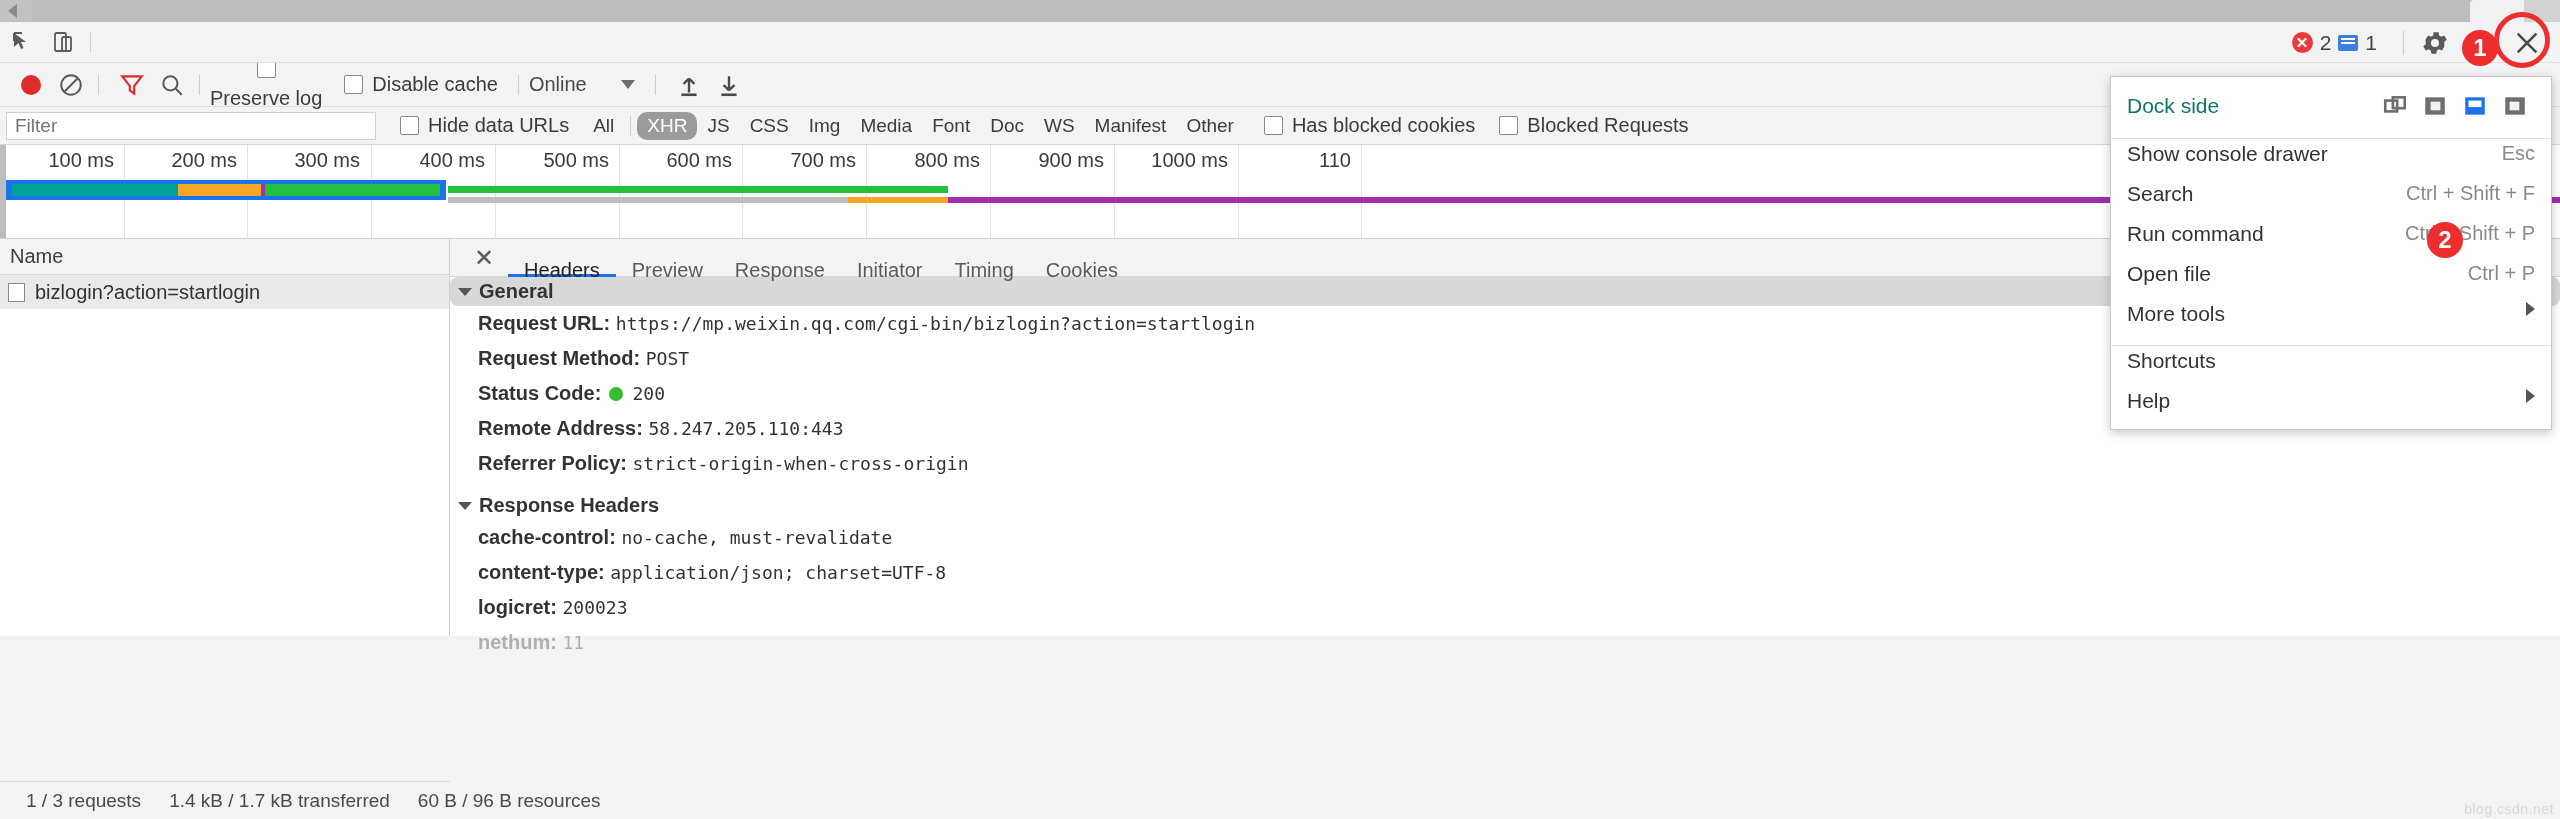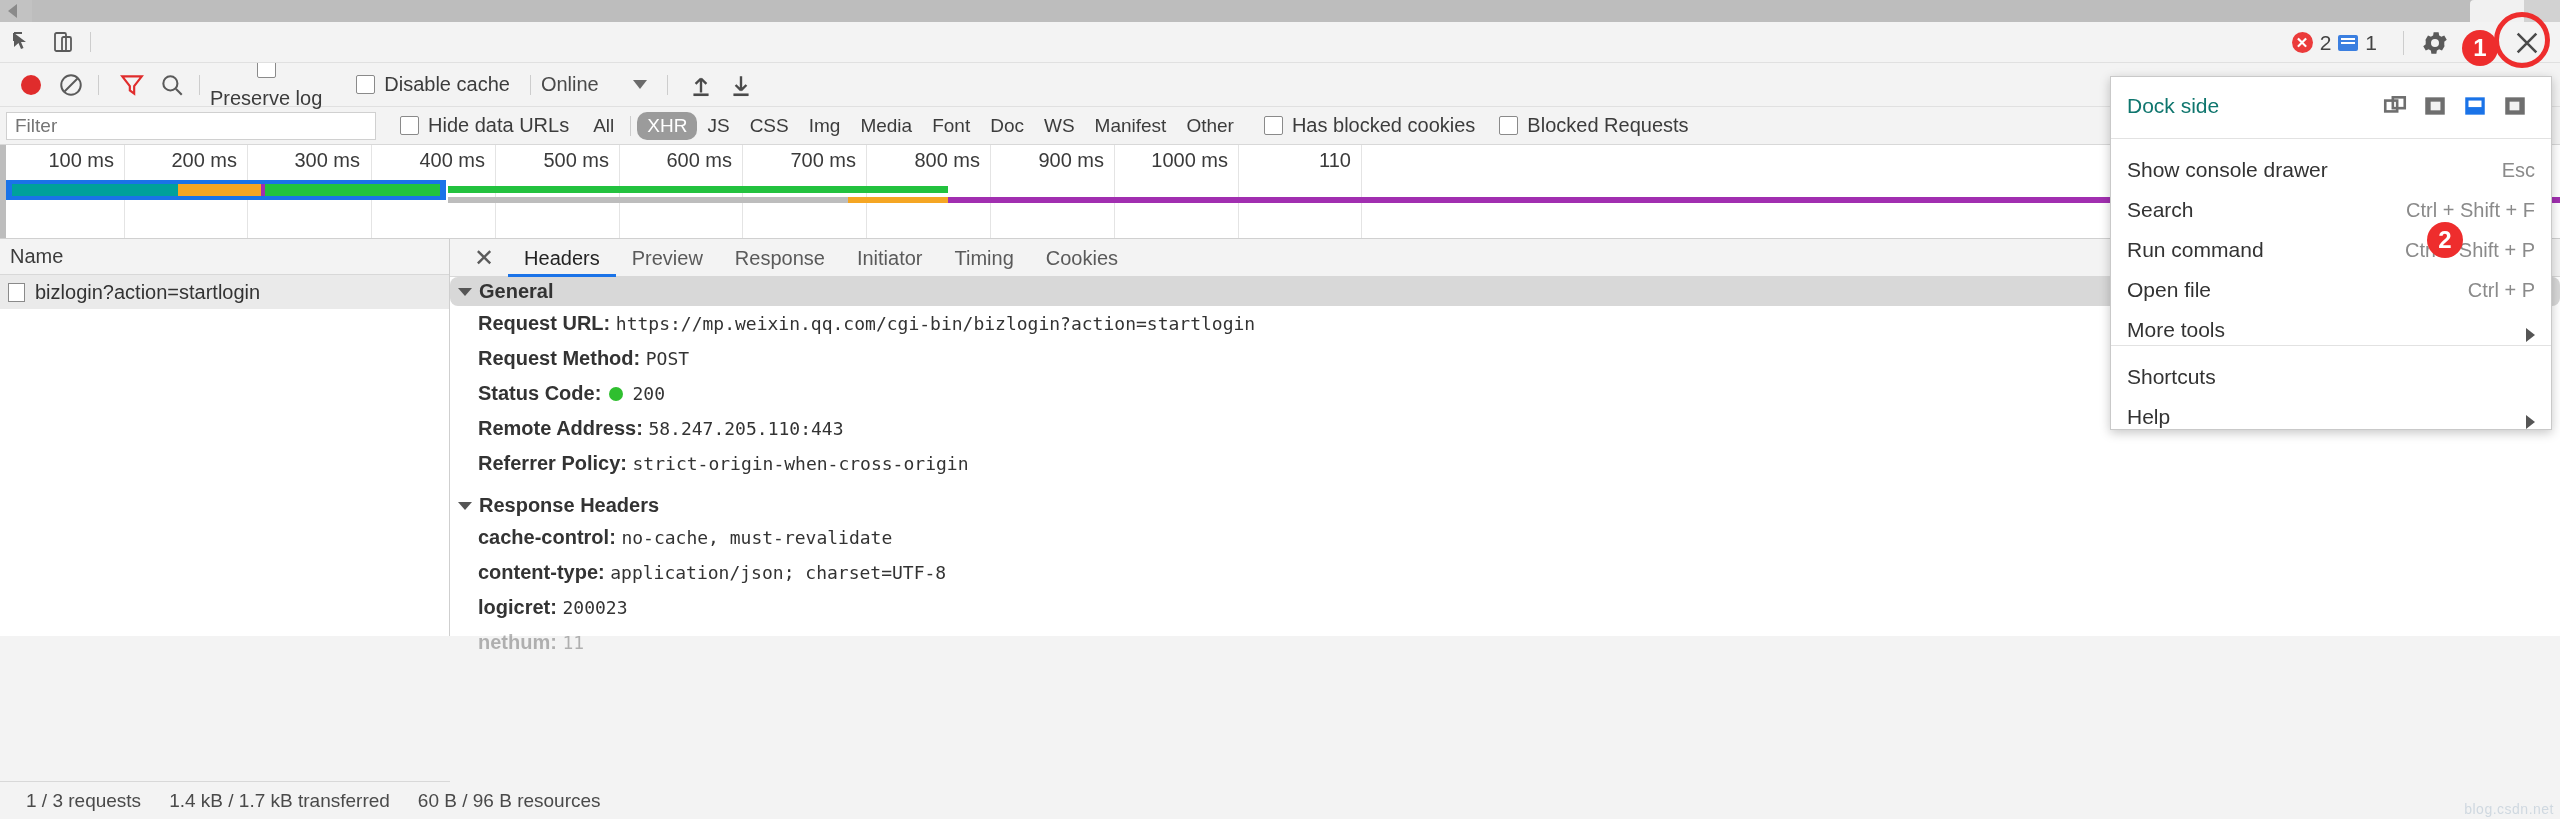--- a/index.html
+++ b/index.html
@@ -155,21 +155,21 @@
   .req-cb { width: 17px; height: 19px; border: 1.5px solid #8a8a8a; background: #fff; }
   .req-name { font-size: 20px; color: #333; }
 
   .pane-right { flex: 1; background: #fff; position: relative; }
   .det-tabs {
     height: 38px; background: #f3f3f3; border-bottom: 1px solid #d8d8d8;
     display: flex; align-items: center; padding-left: 10px;
   }
   .det-close { font-size: 24px; color: #5a5a5a; padding: 0 14px; cursor: pointer; }
   .det-tab {
-    font-size: 20px; color: #5a5a5a; padding: 0 16px; height: 38px; line-height: 38px;
+    font-size: 20px; color: #5a5a5a; padding: 12px 16px; height: 38px; line-height: 38px;
     cursor: pointer; white-space: nowrap;
   }
   .det-tab.active { color: #222; box-shadow: inset 0 -3px 0 #1a73e8; }
 
   .sec-head {
     height: 29px; background: #d8d8d8; display: flex; align-items: center;
     padding-left: 8px; gap: 7px; font-size: 20px; font-weight: bold; color: #333;
     cursor: pointer;
     border-radius: 8px;
   }
@@ -194,21 +194,21 @@
     background: #fff; border: 1px solid #c9c9c9;
     box-shadow: 0 3px 10px rgba(0,0,0,.22); z-index: 30;
   }
   .menu-dock {
     height: 58px; display: flex; align-items: center; padding: 0 16px; gap: 0;
   }
   .menu-dock .lbl { font-size: 21px; color: #0f766e; flex: 1; }
   .dock-btn { width: 40px; height: 40px; display: flex; align-items: center; justify-content: center; cursor: pointer; }
   .menu-div { height: 1px; background: #e2e2e2; margin: 3px 0; }
   .menu-item {
-    height: 40px; display: flex; align-items: flex-end; padding: 0 16px; cursor: pointer;
+    height: 40px; display: flex; align-items: flex-start; padding: 0 16px; cursor: pointer;
     position: relative;
   }
   .menu-item .mi-lbl { font-size: 21px; color: #333; flex: 1; white-space: nowrap; }
   .menu-item .mi-key { font-size: 20px; color: #8a8a8a; white-space: nowrap; }
   .mi-arrow { width: 0; height: 0; border-top: 7px solid transparent; border-bottom: 7px solid transparent; border-left: 9px solid #555; }
 
   .wm {
     position: absolute; right: 6px; bottom: 2px; font-size: 14px; color: #cfd8e0;
     letter-spacing: .5px;
   }
@@ -292,21 +292,21 @@
           <circle cx="10.5" cy="10.5" r="6.5" fill="none" stroke="#5a5a5a" stroke-width="1.9"></circle>
           <path d="M15.5 15.5 L21 21" stroke="#5a5a5a" stroke-width="1.9"></path>
         </svg>
       </div>
       <div class="tb-sep"></div>
 
       <div class="cb-row" style="flex-direction:column;">
         <div class="cbox"></div>
         <div class="cb-label">Preserve log</div>
       </div>
-      <div class="cb-row" style="margin-left:34px;justify-content:space-between;">
+      <div class="cb-row" style="margin-left:22px;justify-content:space-between;">
         <div class="cbox"></div>
         <div class="cb-label">Disable cache</div>
       </div>
       <div class="tb-sep" style="margin-left:20px;"></div>
       <div style="display:flex;align-items:center;gap:34px;">
         <div class="sel-online">Online</div>
         <div class="caret-dn"></div>
       </div>
       <div class="tb-sep" style="margin-left:20px;"></div>
       <div class="tb-icon">

